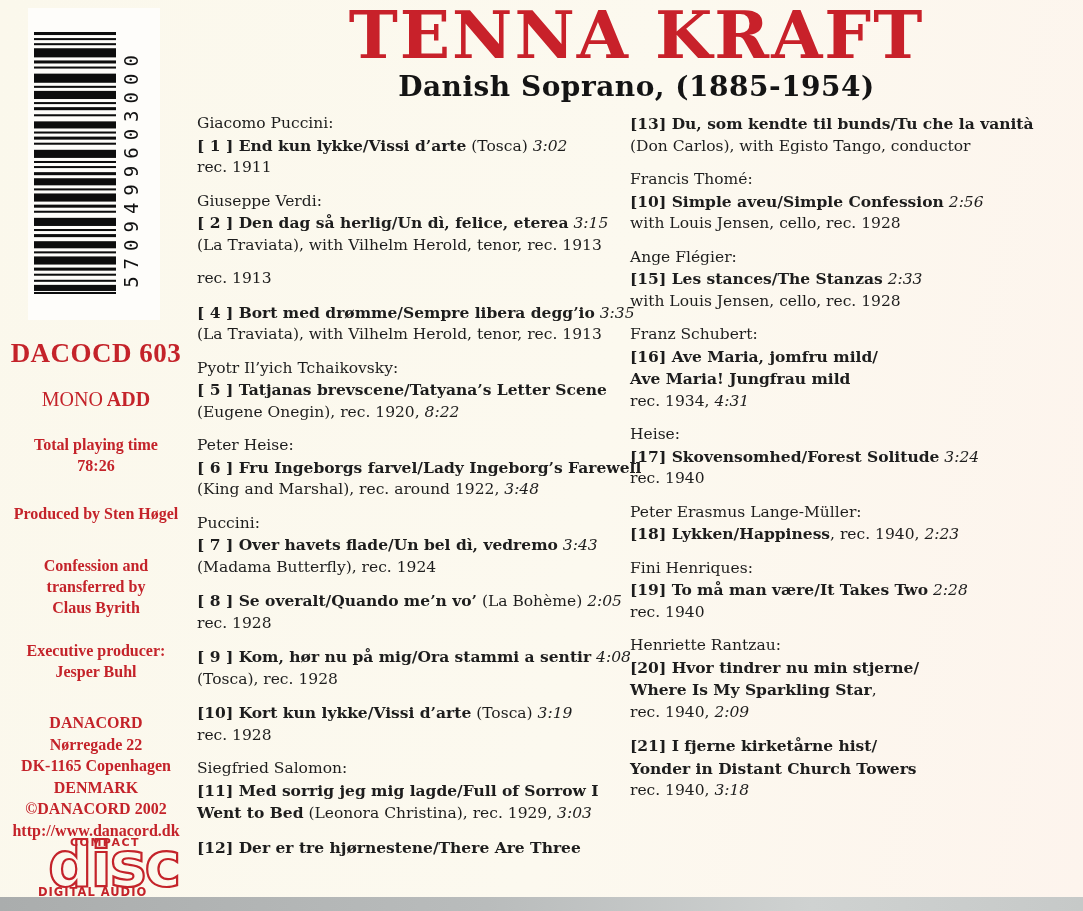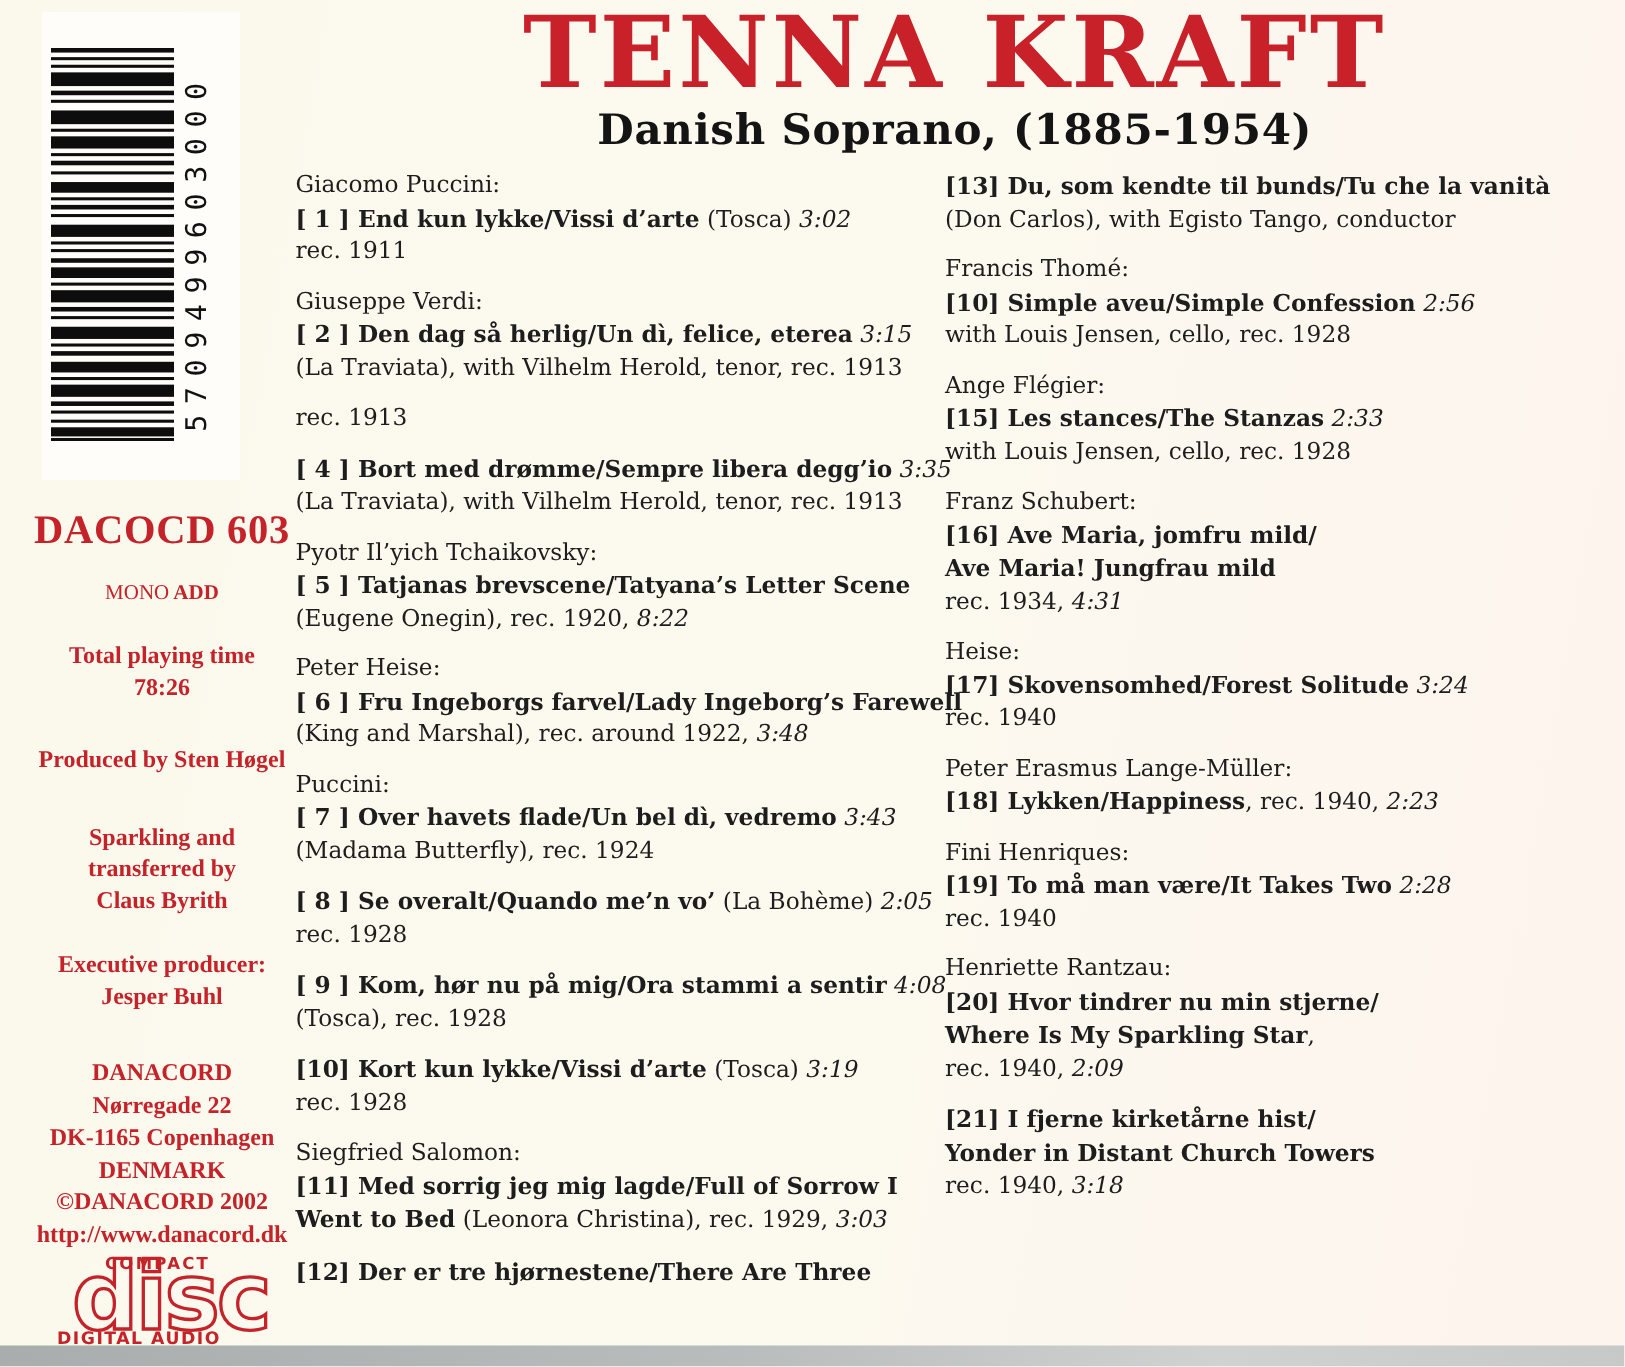--- a/index.html
+++ b/index.html
@@ -22,23 +22,23 @@
   .bar-digits{
     position:absolute;left:92px;top:296px;
     transform:rotate(-90deg);transform-origin:0 0;
     width:272px;text-align:center;
     font-family:"DejaVu Sans Mono", monospace;
     font-size:19px;letter-spacing:7px;color:#111;
     white-space:nowrap;
   }
   
   .side{position:absolute;left:0;top:338px;width:192px;text-align:center;
-        color:#c4232a;font-family:"Liberation Serif", serif;font-weight:bold;padding-left:12px;}
+        color:#c4232a;font-family:"Liberation Serif", serif;font-weight:bold;}
   .side .catalog{font-size:27px;letter-spacing:.5px;margin-bottom:19px;}
-  .side .mono{font-size:14px;margin-bottom:23px;}
+  .side .mono{font-size:20px;margin-bottom:23px;}
   .side .mono .m-reg{font-weight:normal;}
   .side .blk{font-size:16px;line-height:21px;}
   .side .total{margin-bottom:27px;}
   .side .produced{margin-bottom:31px;}
   .side .remastered{margin-bottom:22px;}
   .side .executive{margin-bottom:30px;}
   .side .address{line-height:21.5px;}
   
   .cd-logo{position:absolute;left:30px;top:836px;width:128px;height:64px;color:#c4232a;
            font-family:"DejaVu Sans", sans-serif;font-weight:bold;}
@@ -115,21 +115,21 @@
 
   <div class="side">
     <div class="catalog">DACOCD 603</div>
     <div class="mono"><span class="m-reg">MONO</span> <span>ADD</span></div>
     <div class="blk total">
       <div>Total playing time</div>
       <div>78:26</div>
     </div>
     <div class="blk produced">Produced by Sten Høgel</div>
     <div class="blk remastered">
-      <div>Sparkling and</div>
+      <div>Confession and</div>
       <div>transferred by</div>
       <div>Claus Byrith</div>
     </div>
     <div class="blk executive">
       <div>Executive producer:</div>
       <div>Jesper Buhl</div>
     </div>
     <div class="blk address">
       <div>DANACORD</div>
       <div>Nørregade 22</div>

